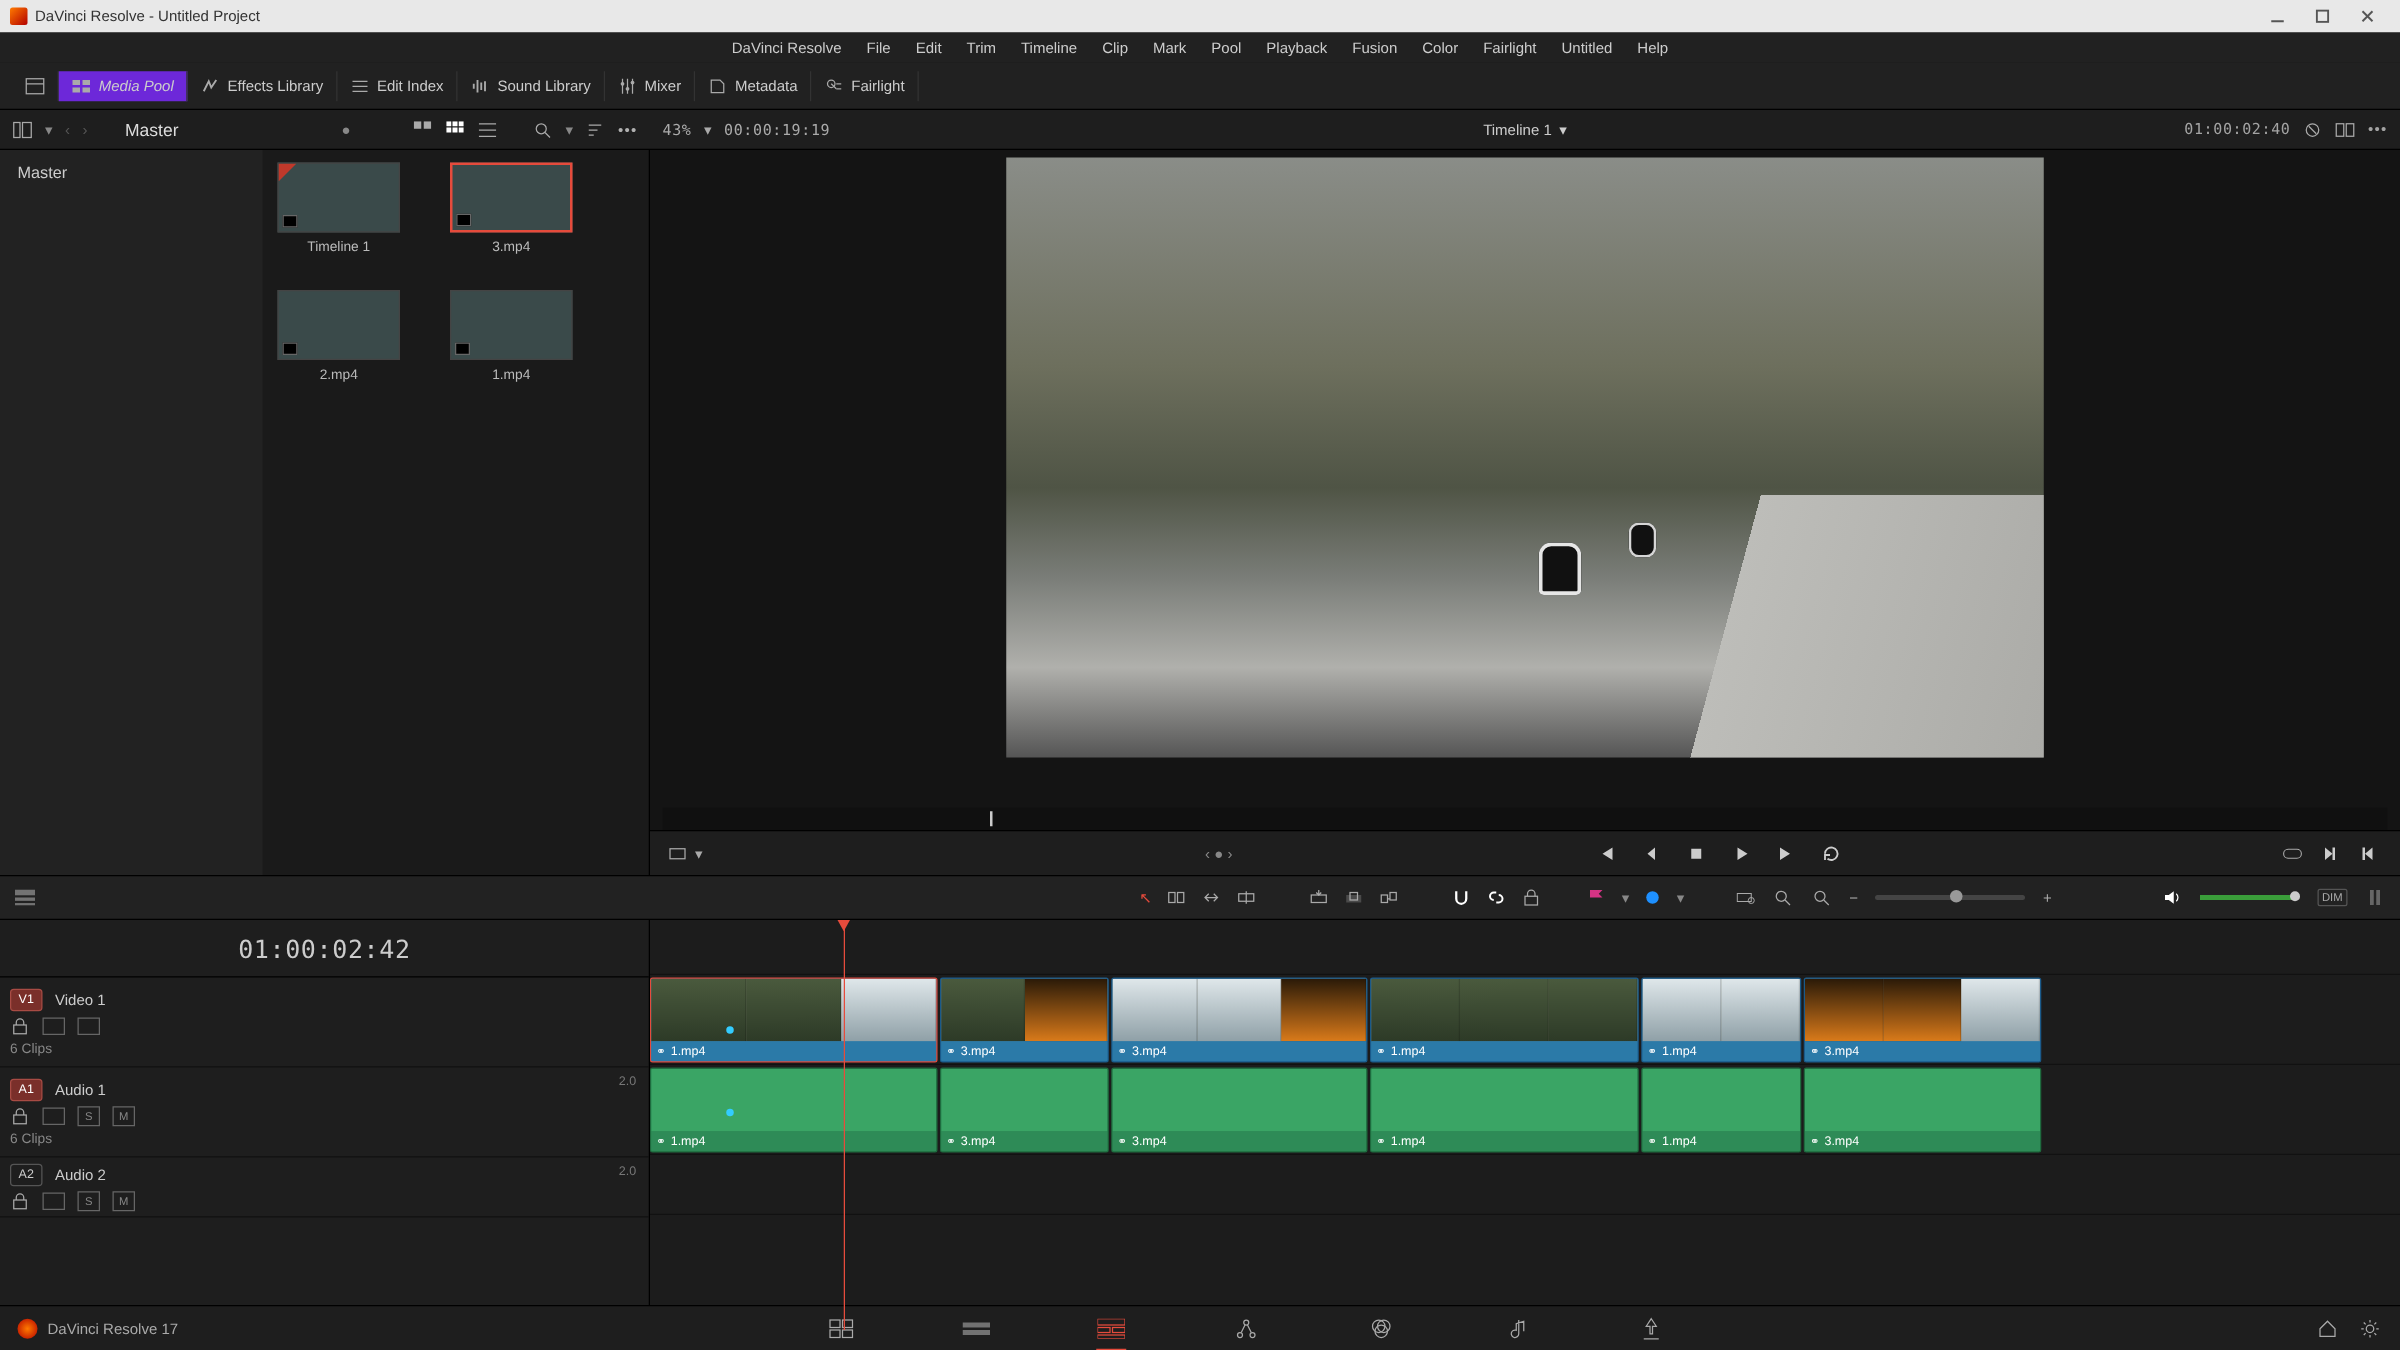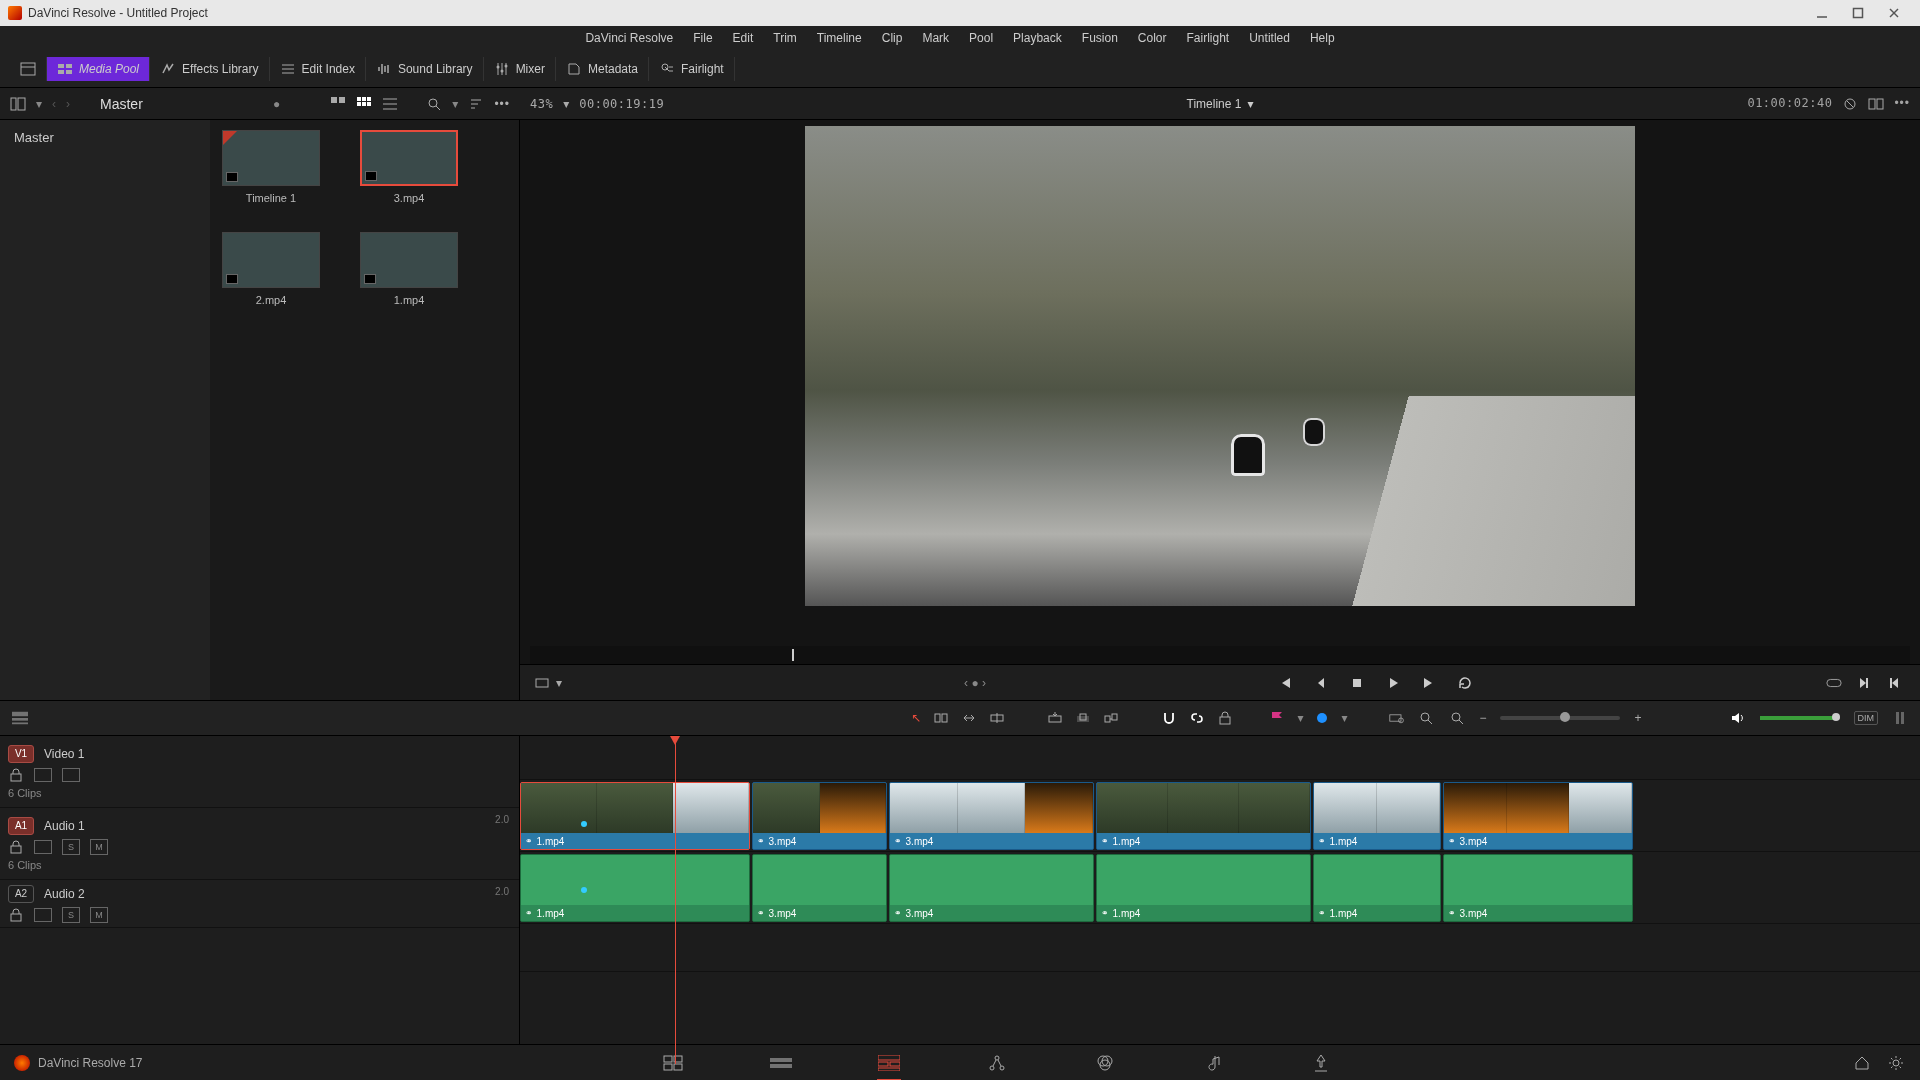--- a/index.html
+++ b/index.html
@@ -551,20 +551,21 @@
   <span class="tb-icon">
       <svg width="10" height="16" viewBox="0 0 10 16">
         <rect x="1" y="2" width="3" height="12" fill="currentColor" opacity="0.5"></rect>
         <rect x="6" y="2" width="3" height="12" fill="currentColor" opacity="0.5"></rect>
       </svg>
     </span>
 </div>
 
 <div class="timeline">
   <div class="tl-left">
+    <div class="tl-tc mono">01:00:02:42</div>
 
 
     <div class="track-head" style="height:72px">
       <div class="row1">
         <span class="track-tag dest">V1</span>
         <span style="color:#ccc">Video 1</span>
       </div>
       <div class="row2">
         <span class="tb-icon">
             <svg width="12" height="14" viewBox="0 0 12 14">

